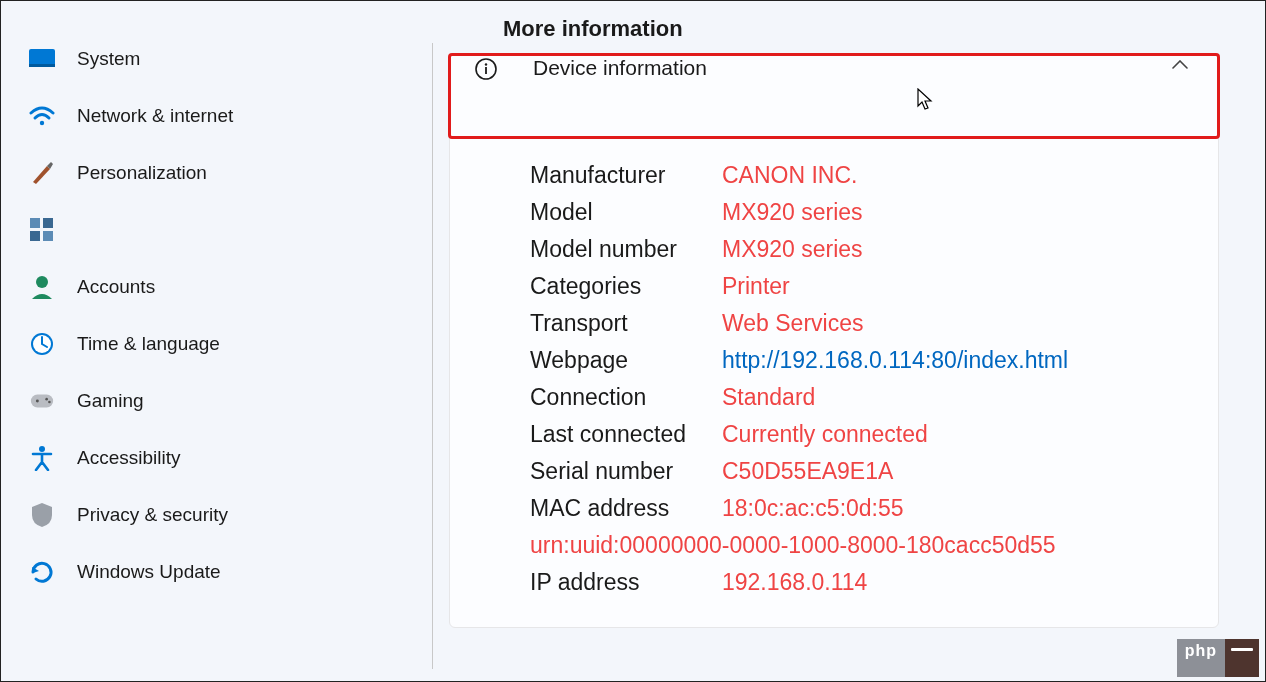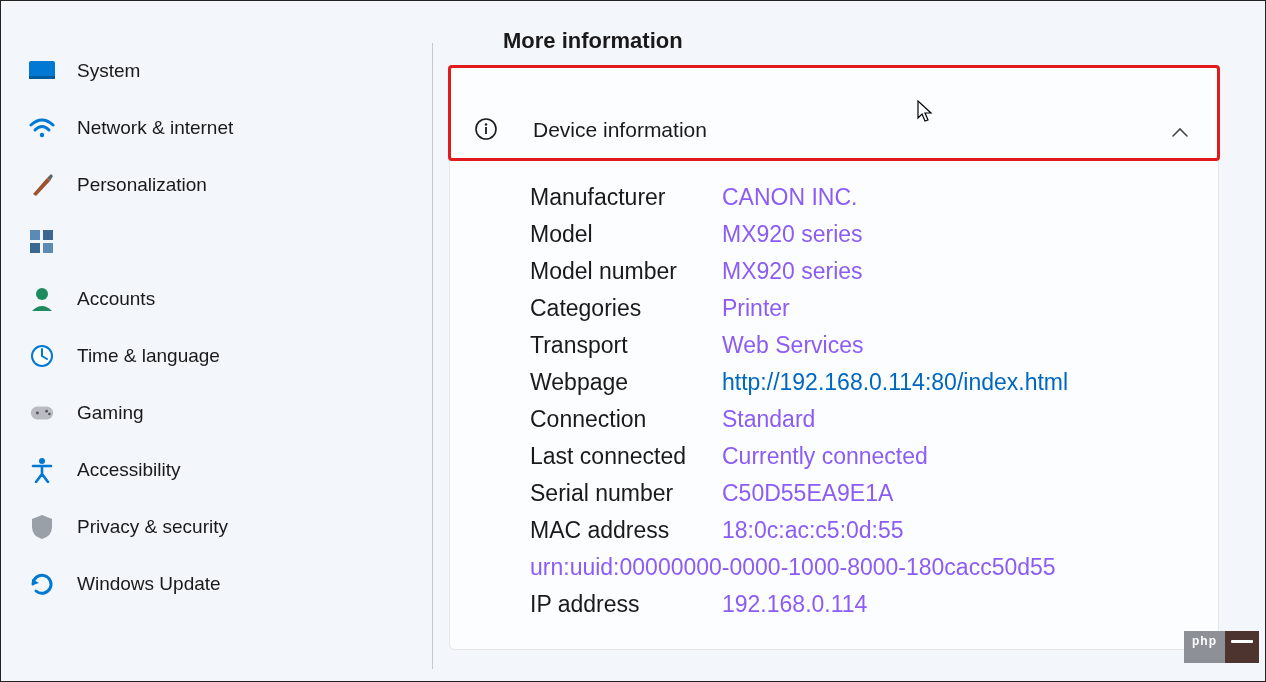--- a/index.html
+++ b/index.html
@@ -12,21 +12,21 @@
     border: 1px solid #222;
     position: relative;
   }
   .layout {
     display: flex;
     height: 100%;
   }
   
   .sidebar {
     width: 432px;
-    padding: 40px 0 0 0;
+    padding: 28px 0 0 0;
     position: relative;
   }
   .sidebar-divider {
     position: absolute;
     right: 0;
     top: 42px;
     bottom: 12px;
     width: 1px;
     background: #c8c8c8;
   }
@@ -70,34 +70,34 @@
   .nav-label { flex: 1; }
   
   .main {
     flex: 1;
     padding: 10px 18px 0 16px;
   }
   .section-title {
     font-size: 22px;
     font-weight: 600;
     color: #1a1a1a;
-    margin: 17px 0 12px 54px;
+    margin: 5px 0 12px 54px;
   }
   .card {
     background: #fcfdff;
     border: 1px solid #e6e6e8;
     border-radius: 6px;
     width: 770px;
     margin-left: 0;
   }
   .card-header {
     display: flex;
-    align-items: flex-end;
-    height: 96px;
-    padding: 0 28px 16px 22px;
+    align-items: flex-start;
+    height: 86px;
+    padding: 0 28px 0 22px;
     border: 3px solid #e11b1b;
     border-radius: 4px;
     margin: -2px;
     position: relative;
   }
   .info-icon-wrap {
     width: 26px; height:26px;
     margin-right: 34px;
     display:inline-flex; align-items:center; justify-content:center;
   }
@@ -124,37 +124,37 @@
     align-items: flex-start;
     padding: 5px 0;
     font-size: 23px;
   }
   .info-label {
     width: 192px;
     color: #1a1a1a;
     flex-shrink: 0;
   }
   .info-value {
-    color: #8b5cf6;
+    color: #ef4444;
     flex: 1;
     word-break: break-word;
   }
   .info-value.link {
     color: #0067c0;
     cursor: pointer;
   }
   
   .badge {
     position: absolute;
     right: 6px;
-    bottom: 18px;
+    bottom: 4px;
     display:flex;
     align-items:stretch;
-    height:32px;
-    font-size: 12px;
+    height:38px;
+    font-size: 16px;
     font-weight:700;
   }
   .badge-left {
     background:#8d9097;
     color:#fff;
     padding: 3px 8px;
     letter-spacing:1px;
   }
   .badge-right {
     background:#4e342e;

